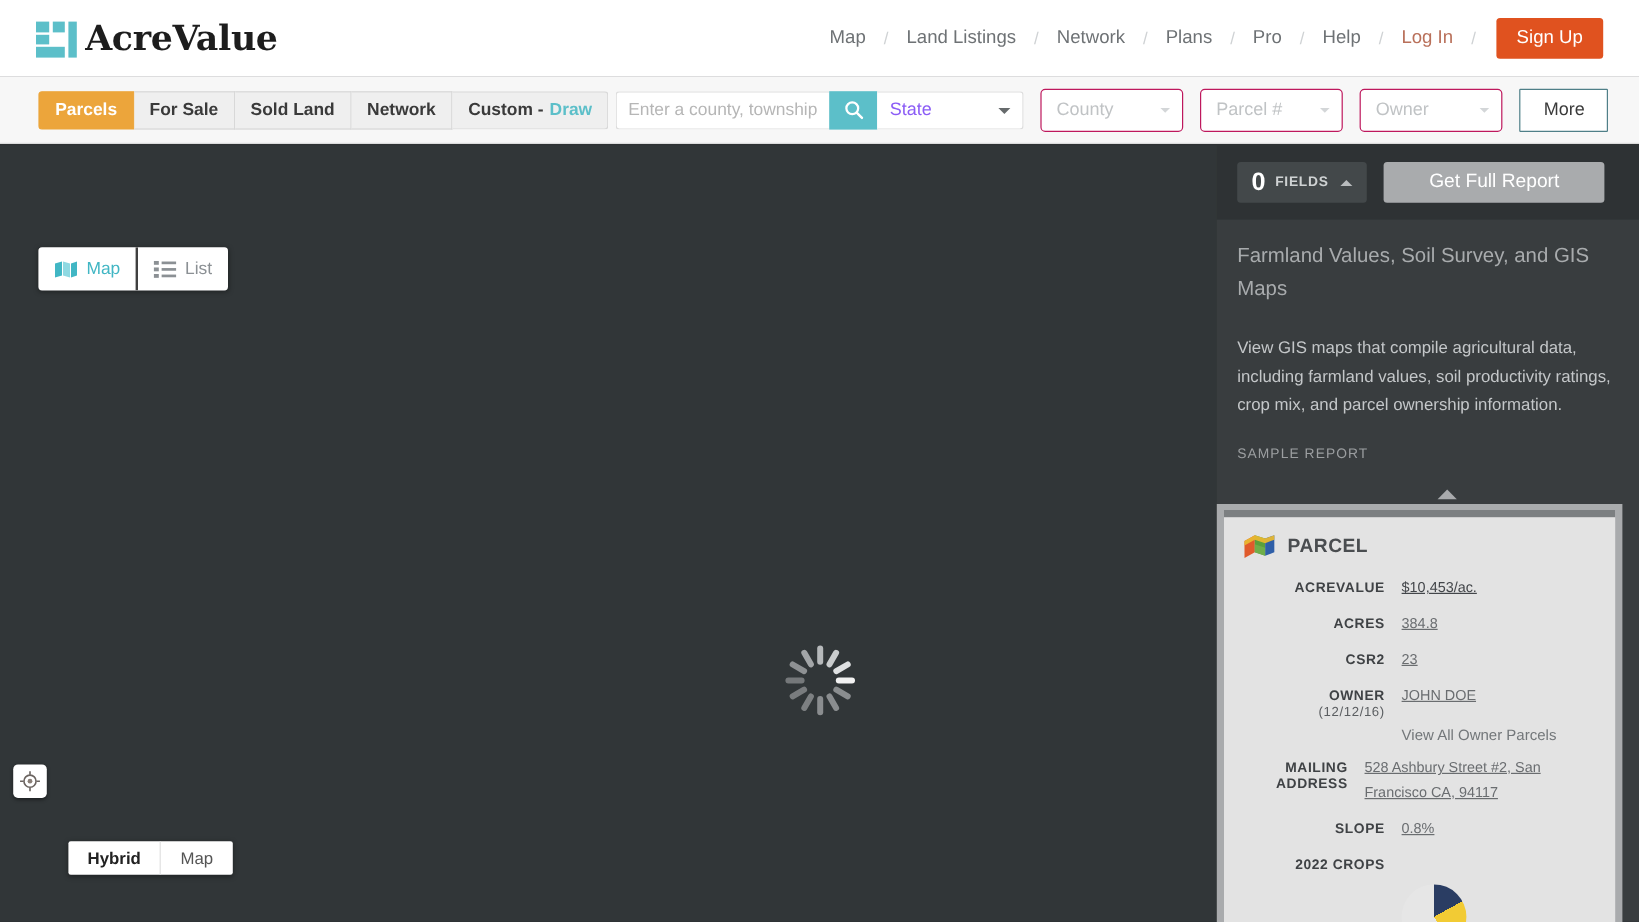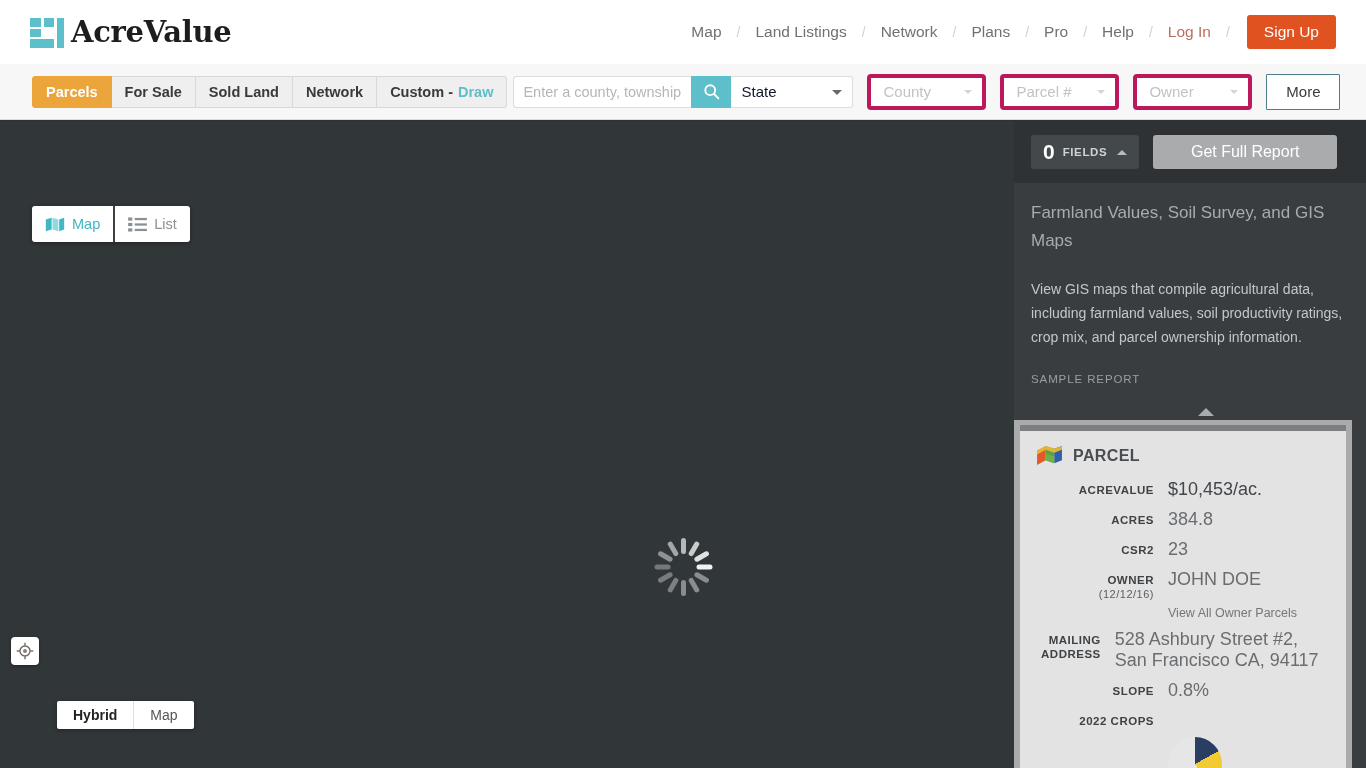--- a/index.html
+++ b/index.html
@@ -97,35 +97,35 @@
     background: #5cbfc9; border: none;
     display: flex; align-items: center; justify-content: center;
     cursor: pointer;
   }
   .state-sel {
     width: 122px; height: 32px;
     border: 1px solid #dddddd; border-left: none;
     border-radius: 0 3px 3px 0;
     background: #ffffff;
     display: flex; align-items: center;
-    padding: 0 10px; font-size: 15px; color: #0f172a;
+    padding: 0 10px; font-size: 15px; color: #8b5cf6;
     position: relative;
   }
   .caret-dn {
     position: absolute; right: 10px; top: 50%;
     margin-top: -2px;
     width: 0; height: 0;
     border-left: 5px solid transparent;
     border-right: 5px solid transparent;
     border-top: 5px solid #666a6c;
   }
   .filters { display: flex; align-items: center; margin-left: 14px; gap: 14px; }
   .filter {
     width: 119px; height: 36px;
-    border: 4px solid #be185d; border-radius: 4px;
+    border: 1px solid #be185d; border-radius: 4px;
     background: #ffffff;
     display: flex; align-items: center;
     padding: 0 12px; font-size: 15px; color: #c0c3c5;
     position: relative;
   }
   .filter .caret-dn {
     border-top-color: #d3d6d8;
     border-left-width: 4px; border-right-width: 4px; border-top-width: 4px;
   }
   .more-btn {
@@ -265,22 +265,22 @@
   .card-head-lbl { font-size: 16px; font-weight: 700; color: #4a4d50; letter-spacing: .4px; }
   .row { display: flex; margin-bottom: 9px; }
   .row-lbl {
     width: 118px; text-align: right;
     font-size: 11.5px; font-weight: 700;
     color: #3f4245; letter-spacing: .5px;
     padding-top: 4px; line-height: 14px;
   }
   .row-sub { display: block; font-weight: 400; font-size: 11px; color: #5b5e61; }
   .row-val {
-    margin-left: 14px; font-size: 18px;
-    color: #6a6d70; line-height: 21px;
+    margin-left: 14px; font-size: 12px;
+    color: #6a6d70; line-height: 21px; text-decoration: underline;
   }
   .row-val.dark { color: #43464a; }
   .link-row { margin: -4px 0 9px 132px; font-size: 12.5px; color: #73777a; cursor: pointer; }
   .crops-pie {
     margin-left: 132px; margin-top: 2px;
     width: 54px; height: 54px; border-radius: 50%;
     background: conic-gradient(#2a3d63 0deg 62deg, #f2cb34 62deg 150deg, #e6e6e6 150deg 360deg);
   }
 </style>
 </head>

